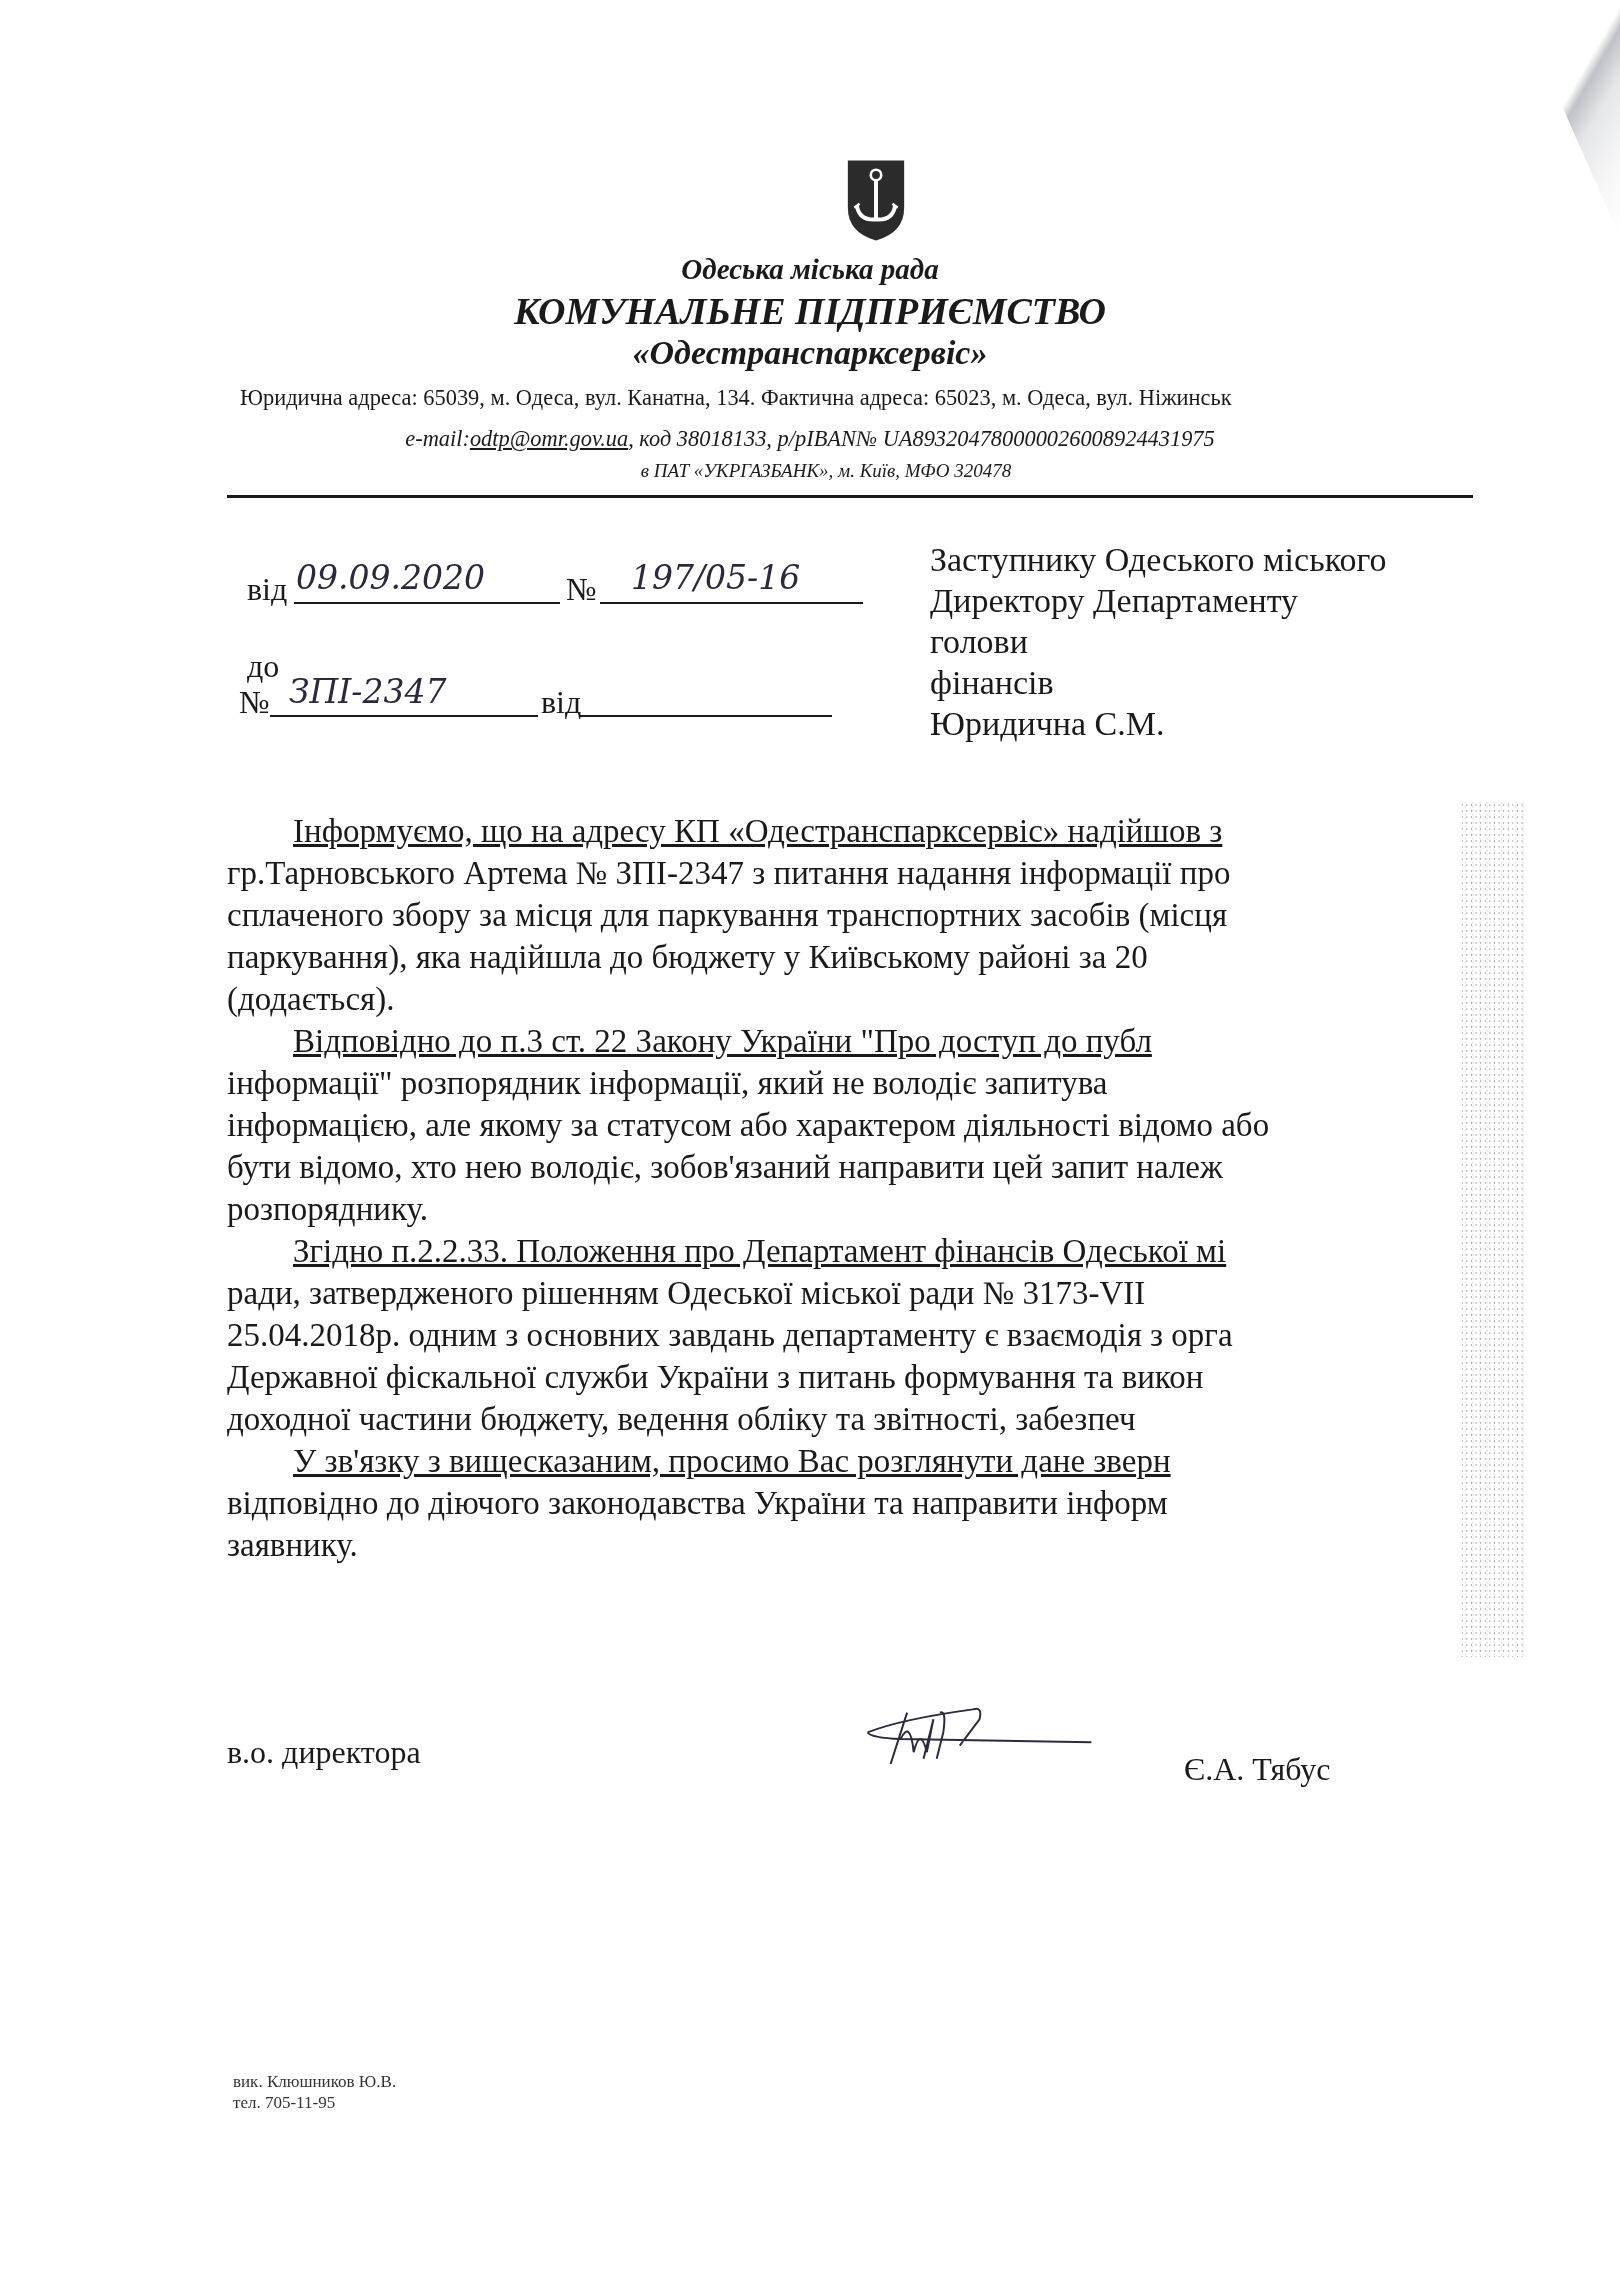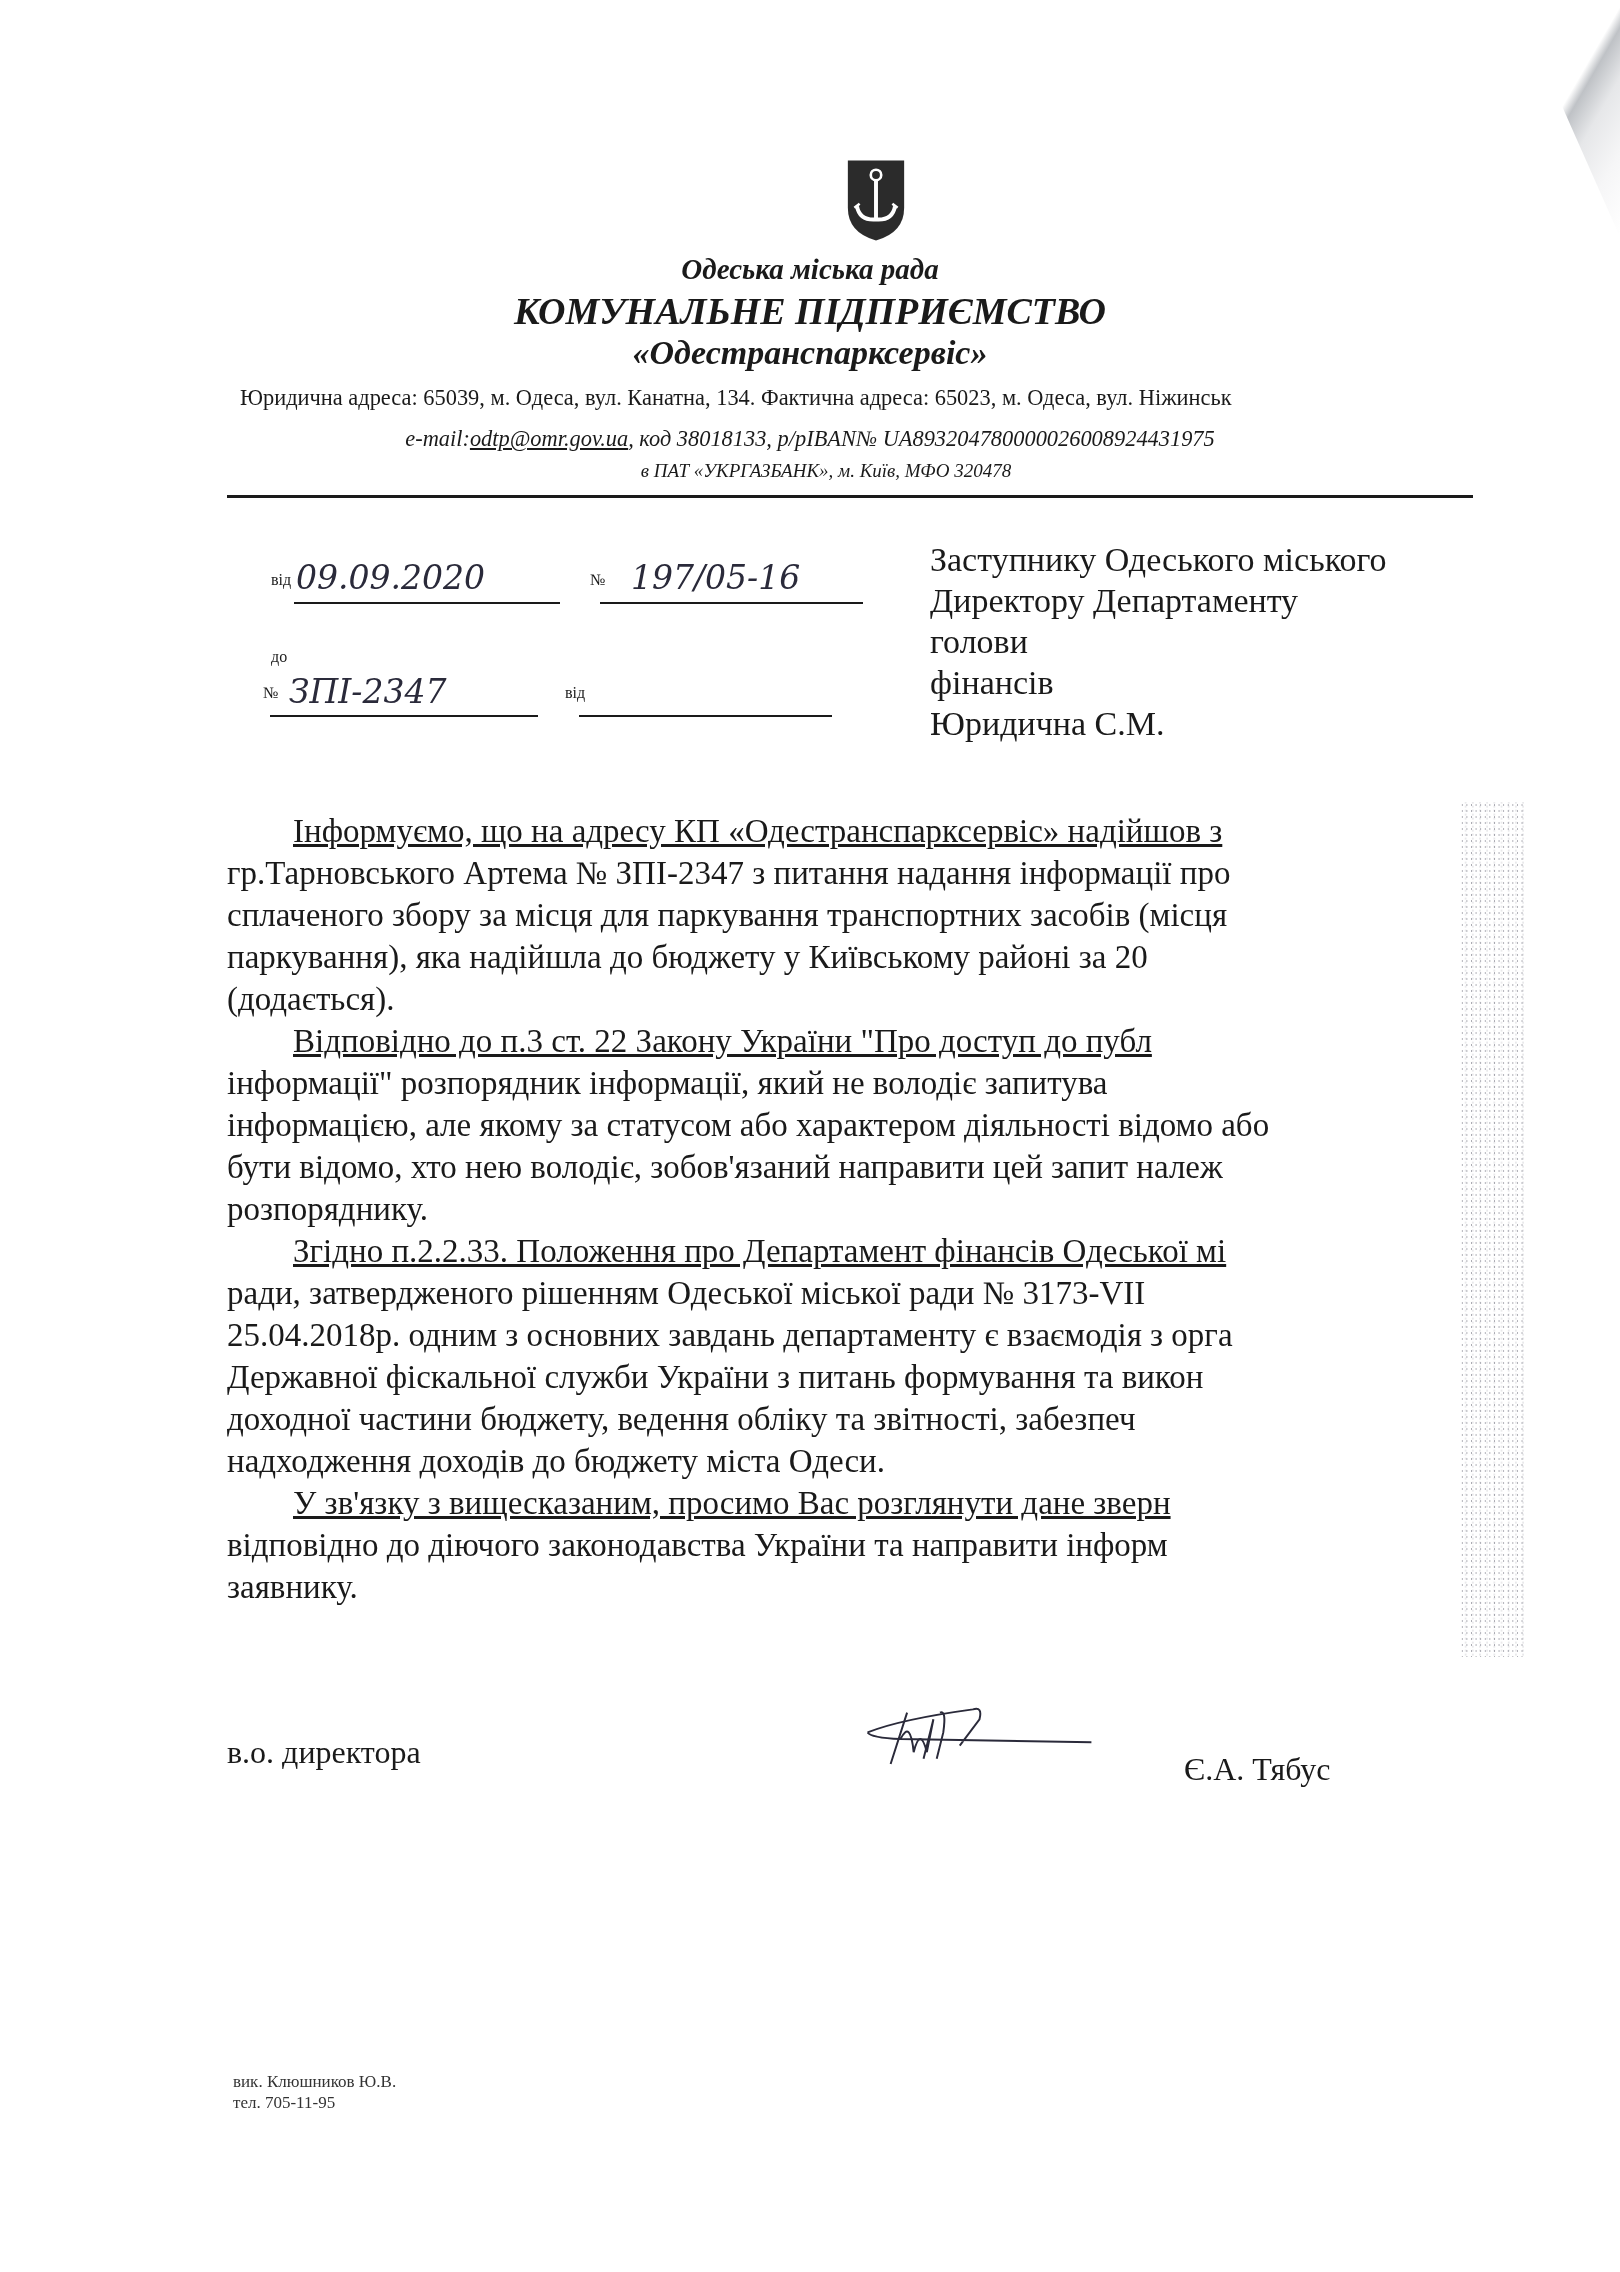--- a/index.html
+++ b/index.html
@@ -33,21 +33,21 @@
   .hdr-council { top: 253px; font-size: 29px; font-weight: bold; letter-spacing: 0px; }
   .hdr-enterprise { top: 289px; font-size: 38px; font-weight: bold; }
   .hdr-name { top: 334px; font-size: 34px; font-weight: bold; }
   .hdr-address { position: absolute; left: 240px; top: 385px; font-size: 22.4px; white-space: nowrap; }
   .hdr-bank { top: 426px; font-size: 22.4px; }
   .hdr-bank2 { top: 460px; font-size: 19px; padding-left: 16px; }
   .hdr-email { text-decoration: underline; }
   .hdr-rule { position: absolute; left: 227px; top: 495px; width: 1246px; height: 3.3px; background: #1a1a1a; }
 
   
-  .ref { position: absolute; font-size: 16px; white-space: nowrap; margin-left: 24px; }
+  .ref { position: absolute; font-size: 32px; white-space: nowrap; }
   .ref-line { position: absolute; border-bottom: 2px solid #1a1a1a; }
   .hand { position: absolute; font-family: "DejaVu Serif", serif; font-style: italic; font-size: 33px; color: #2a2a3a; white-space: nowrap; }
 
   
   .addressee { position: absolute; left: 930px; top: 539px; font-size: 34px; line-height: 41px; }
 
   
   .body-text {
     position: absolute; left: 227px; top: 810px; width: 1243px;
     font-size: 33px; line-height: 42px; text-align: justify; white-space: nowrap; overflow: hidden;
@@ -126,21 +126,20 @@
       <span class="line">інформацією, але якому за статусом або характером діяльності відомо або</span>
       <span class="line">бути відомо, хто нею володіє, зобов'язаний направити цей запит належ</span>
       <span class="line">розпоряднику.</span>
     </div>
     <div class="para">
       <span class="line indent">Згідно п.2.2.33. Положення про Департамент фінансів Одеської мі</span>
       <span class="line">ради, затвердженого рішенням Одеської міської ради № 3173-VII</span>
       <span class="line">25.04.2018р. одним з основних завдань департаменту є взаємодія з орга</span>
       <span class="line">Державної фіскальної служби України з питань формування та викон</span>
       <span class="line">доходної частини бюджету, ведення обліку та звітності, забезпеч</span>
-      <span class="line">надходження доходів до бюджету міста Одеси.</span>
     </div>
     <div class="para">
       <span class="line indent">У зв'язку з вищесказаним, просимо Вас розглянути дане зверн</span>
       <span class="line">відповідно до діючого законодавства України та направити інформ</span>
       <span class="line">заявнику.</span>
     </div>
   </div>
 
   <div class="clip-right"></div>
   <div class="scan-noise"></div>

